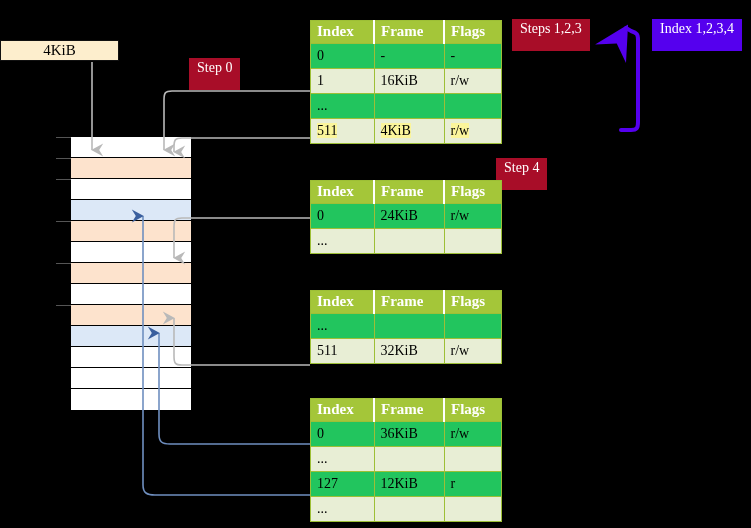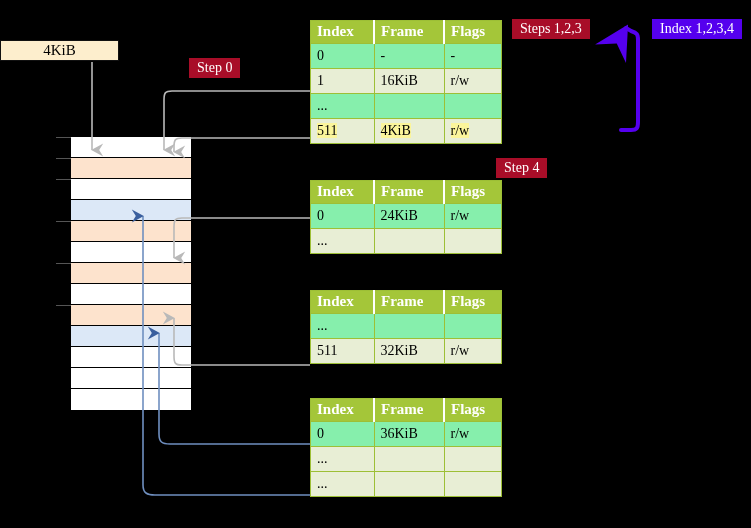--- a/index.html
+++ b/index.html
@@ -29,21 +29,21 @@
     display: flex;
     align-items: center;
     justify-content: center;
     font-size: 15px;
     color: #000;
   }
 
   
   .badge {
     display: inline-block;
-    padding: 2px 8px 3px 8px;
+    padding: 2px 8px 15px 8px;
     font-size: 14px;
     color: #ffffff;
     line-height: 1.1;
     white-space: nowrap;
   }
   .badge-red { background: #a80d28; }
   .badge-blue { background: #5500ee; }
 
   #step0-badge  { left: 189px; top: 58px; }
   #step4-badge  { left: 496px; top: 158px; }
@@ -74,21 +74,21 @@
     left: -15px;
     width: 15px;
     height: 0;
     border-top: 1px solid #555555;
   }
 
   
   .ptable {
     border-collapse: collapse;
     font-size: 14px;
-    background: #86efac;
+    background: #22c55e;
     border: 1px solid #9dbf36;
   }
   .ptable th {
     background: #a4c639;
     color: #ffffff;
     font-weight: bold;
     text-align: left;
     padding: 2px 6px 3px 6px;
     border-right: 2px solid #ffffff;
     font-size: 15px;
@@ -244,20 +244,25 @@
     <tbody>
       <tr>
         <td class="w-index">0</td>
         <td class="w-frame">36KiB</td>
         <td class="w-flags">r/w</td>
       </tr>
       <tr class="alt">
         <td class="w-index">...</td>
         <td class="w-frame"></td>
         <td class="w-flags"></td>
+      </tr>
+      <tr>
+        <td class="w-index">127</td>
+        <td class="w-frame">12KiB</td>
+        <td class="w-flags">r</td>
       </tr>
       <tr class="alt">
         <td class="w-index">...</td>
         <td class="w-frame"></td>
         <td class="w-flags"></td>
       </tr>
     </tbody>
   </table>
 
 <svg class="abs" id="connectors">

